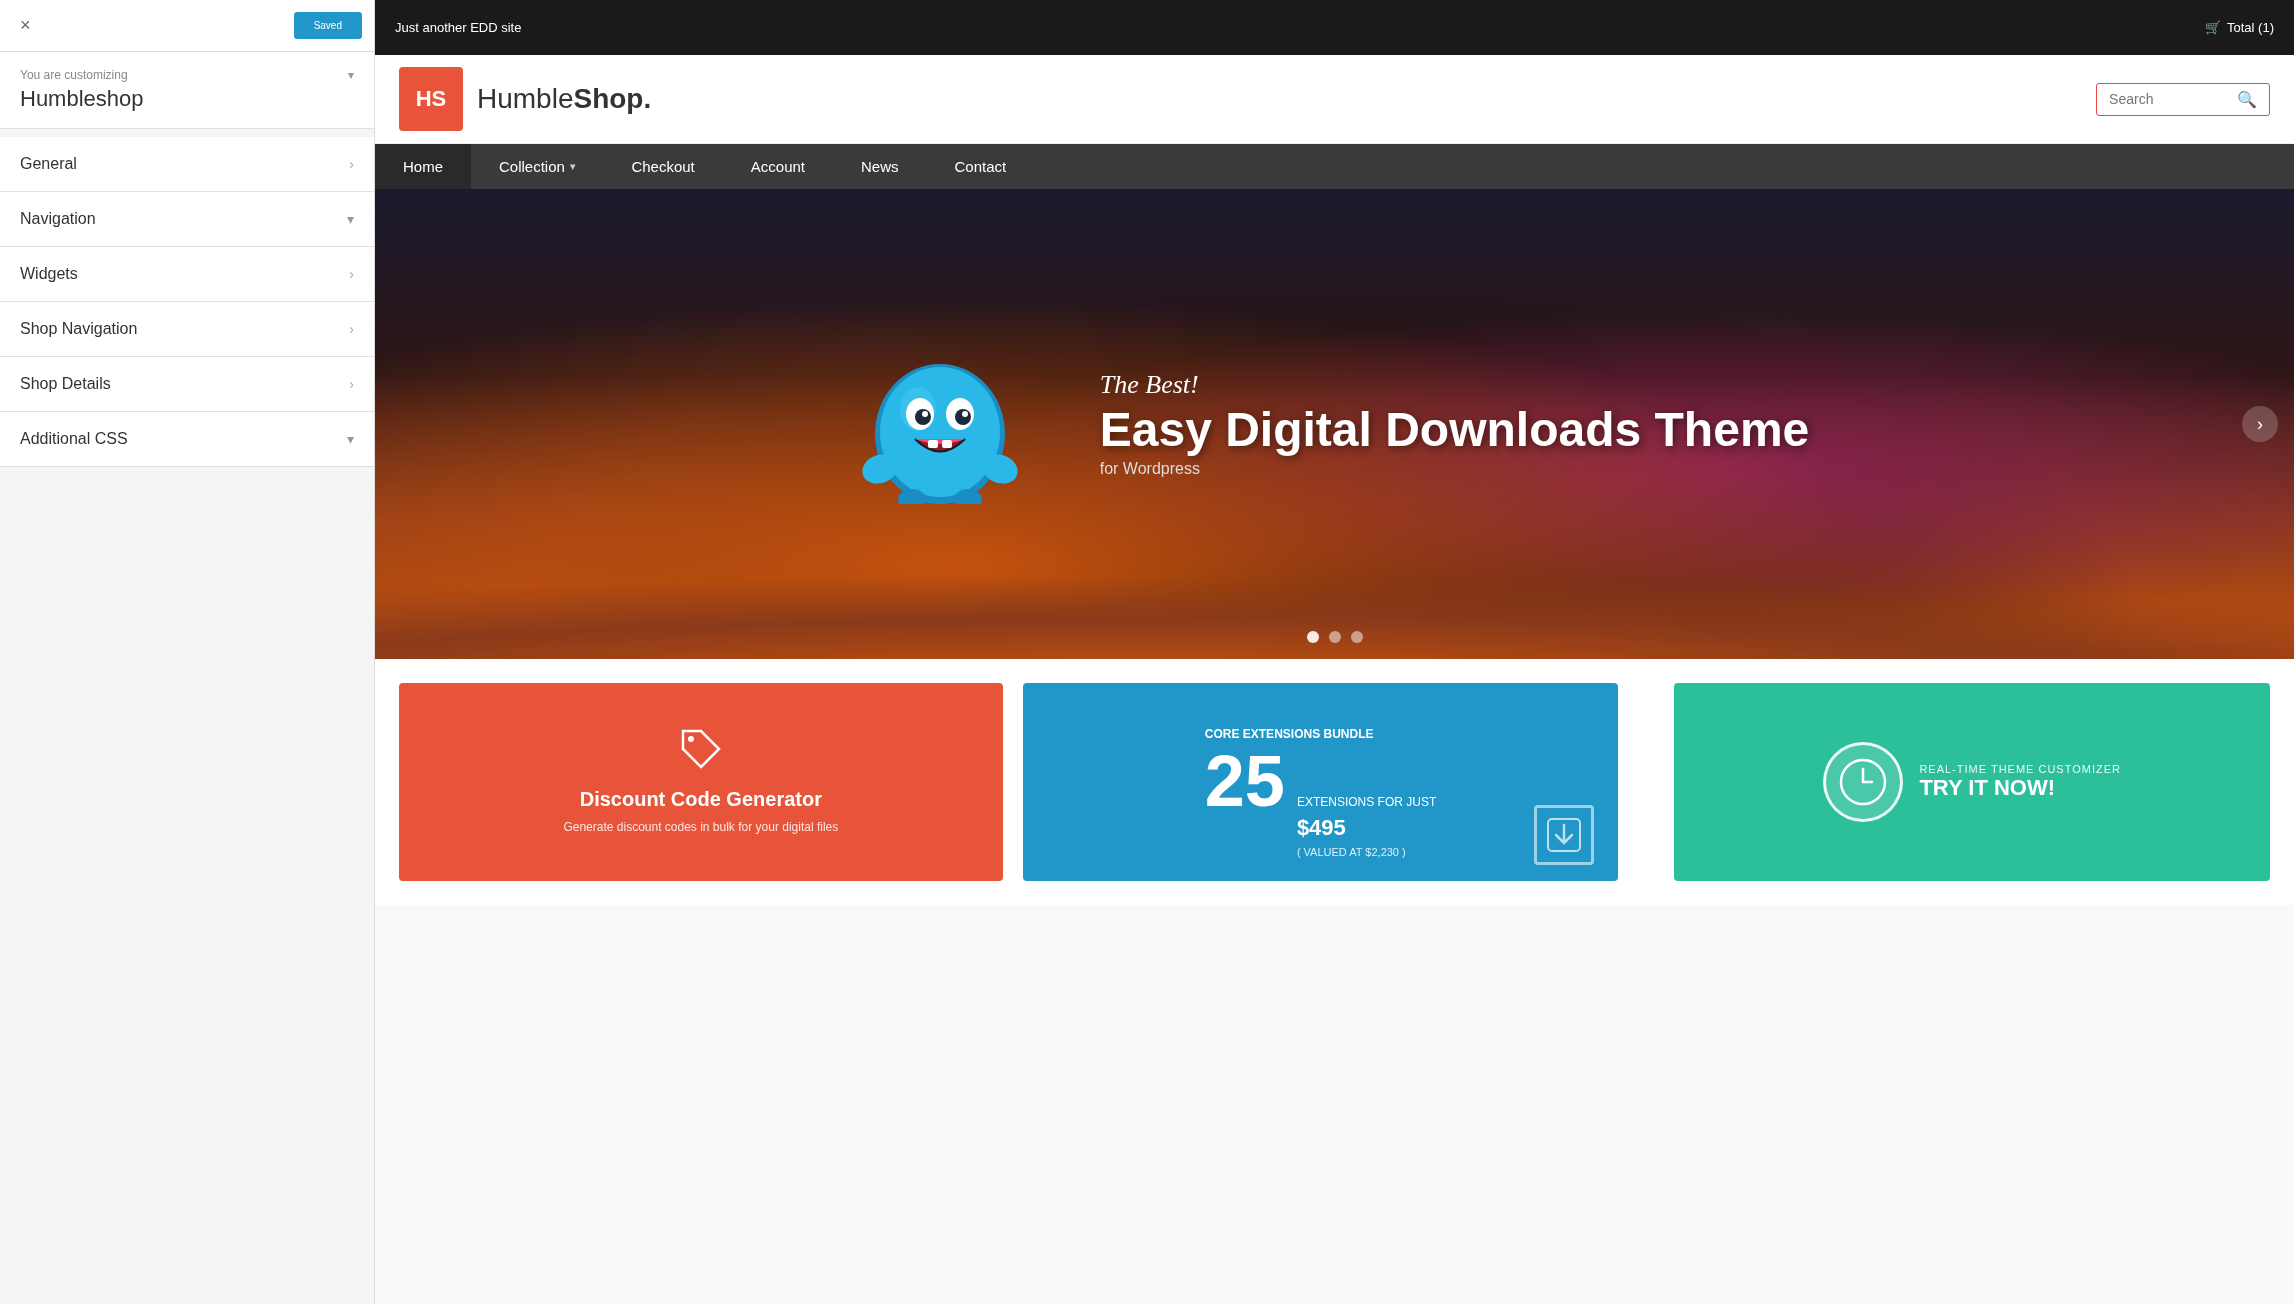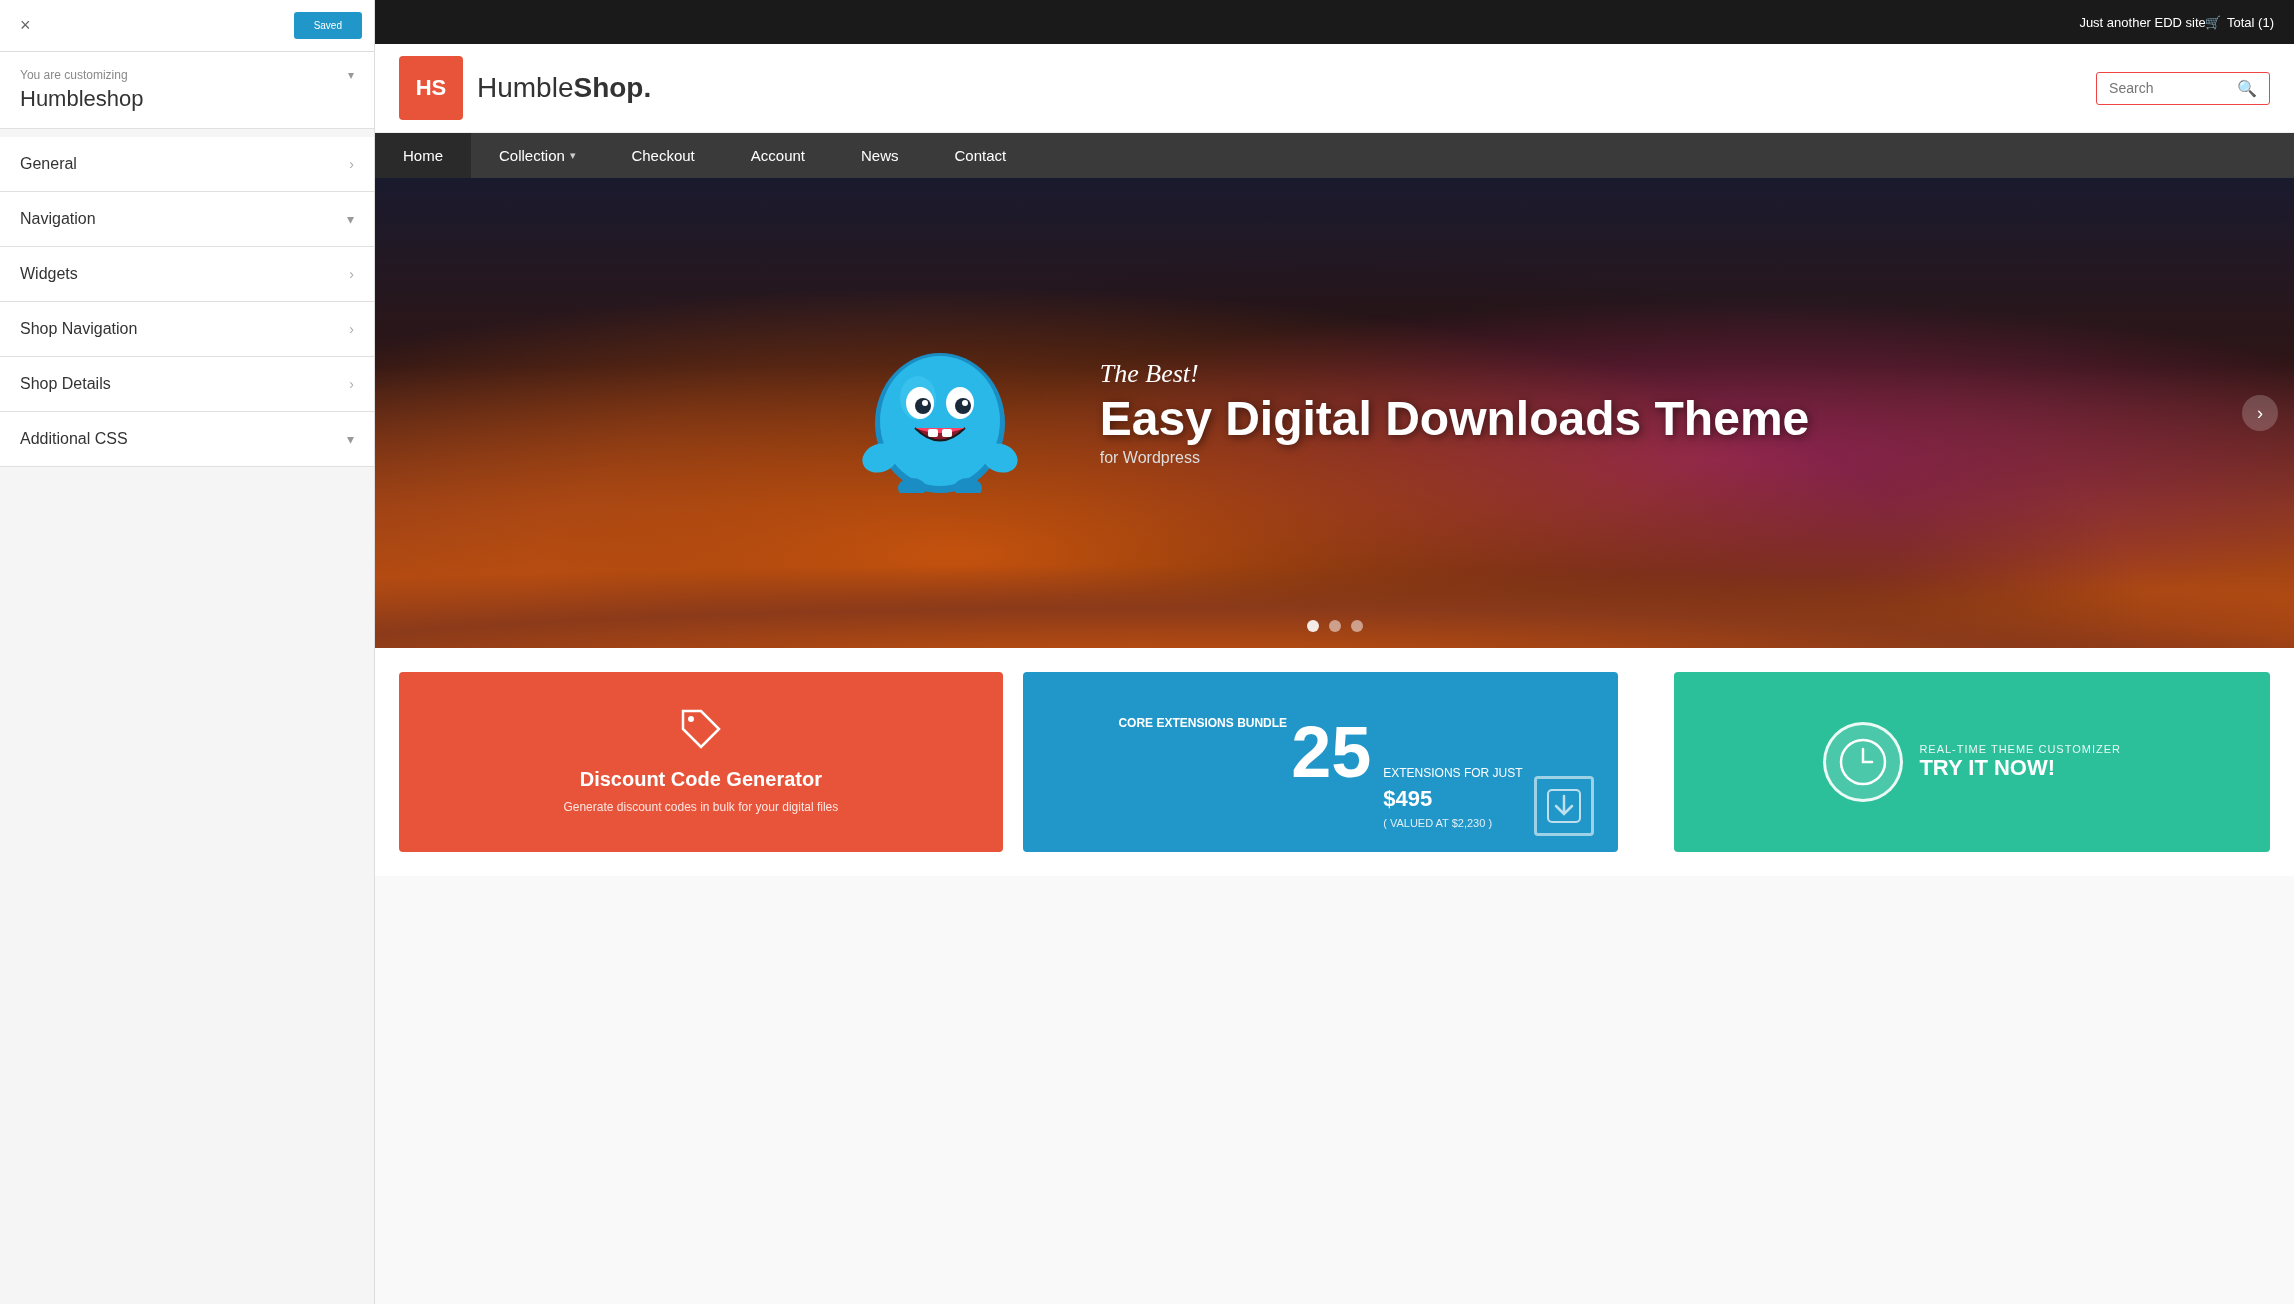--- a/index.html
+++ b/index.html
@@ -97,23 +97,23 @@
       overflow: hidden;
       background: #333;
     }
 
     
     .site-topbar {
       background: #1a1a1a;
       color: #fff;
       display: flex;
       align-items: center;
-      justify-content: flex-end;
+      justify-content: space-between;
       padding: 8px 20px;
-      height: 44px;
+      height: 55px;
       font-size: 13px;
     }
     .cart-info { display: flex; align-items: center; gap: 5px; }
 
     
     .site-header {
       background: #fff;
       display: flex;
       align-items: center;
       justify-content: space-between;
@@ -562,21 +562,21 @@
           <svg width="44" height="44" viewBox="0 0 44 44" fill="none">
             <path d="M4 4 L22 4 L40 22 L22 40 L4 22 Z" stroke="white" stroke-width="2.5" fill="none"></path>
             <circle cx="12" cy="12" r="3" fill="white"></circle>
           </svg>
         </div>
         <div class="card-title">Discount Code Generator</div>
         <div class="card-desc">Generate discount codes in bulk for your digital files</div>
       </div>
 
       <div class="product-card product-card-2">
-        <div style="display:flex; flex-direction:row; gap:4px;margin-top:24px;">
+        <div style="display:flex; flex-direction:column; gap:4px;margin-top:24px;">
           <div class="card2-left">CORE EXTENSIONS BUNDLE</div>
           <div style="display:flex; align-items:baseline; gap:12px;">
             <div class="card2-number">25</div>
             <div class="card2-right">
               <div>EXTENSIONS FOR JUST</div>
               <div class="card2-price">$495</div>
               <div class="card2-valued">( valued at $2,230 )</div>
             </div>
           </div>
         </div>

